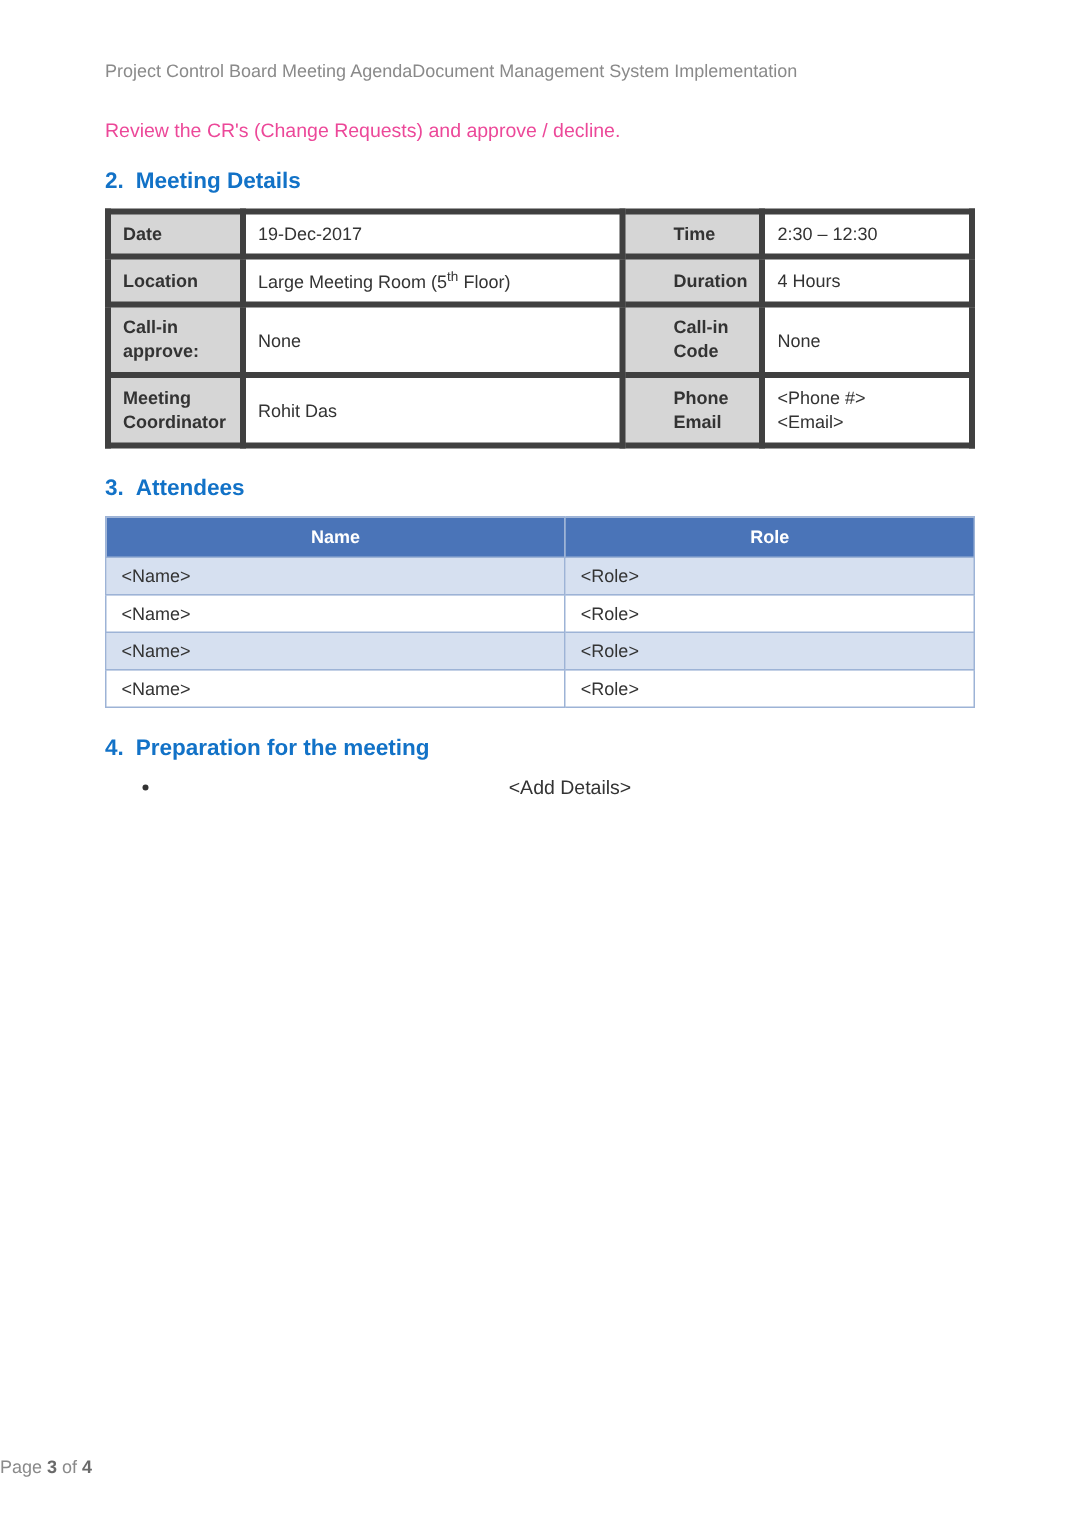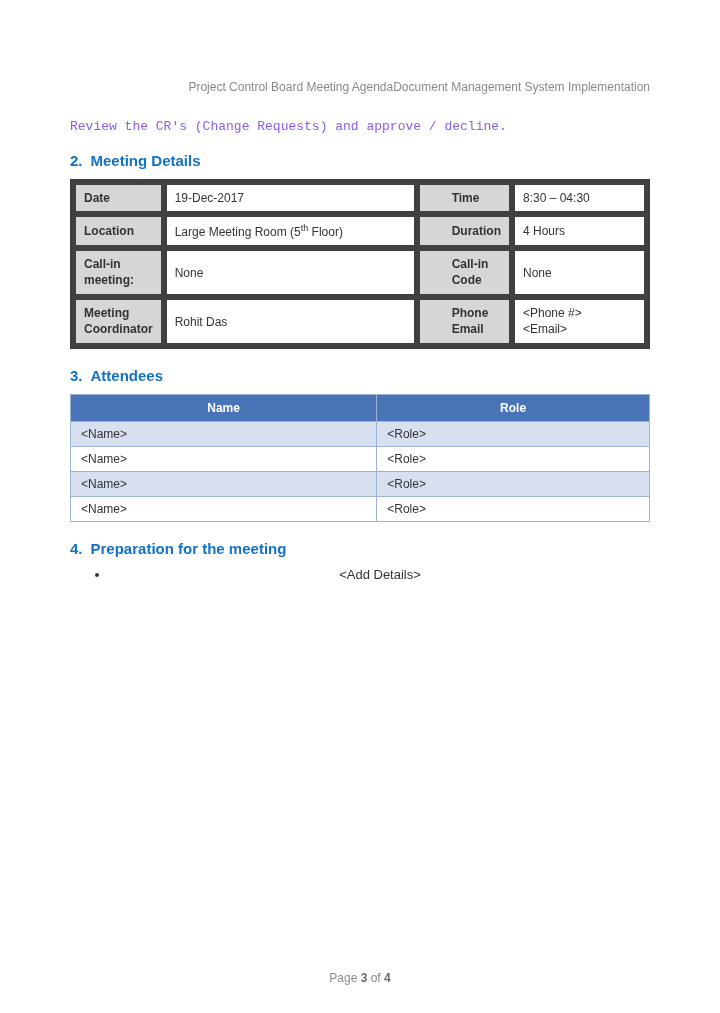--- a/index.html
+++ b/index.html
@@ -11,47 +11,45 @@
     color: #333;
     width: 720px;
     height: 1013px;
     position: relative;
   }
   .page {
     padding: 40px 70px 60px 70px;
   }
   .header-row {
     display: flex;
-    justify-content: flex-end;
+    justify-content: flex-start;
     font-size: 12px;
     color: #8a8a8a;
     margin-bottom: 25px;
-    margin-top: 40px;
   }
   h2.section {
     color: #1272c7;
     font-size: 15px;
     font-weight: bold;
     margin: 18px 0 10px 0;
   }
   h2.section .num { margin-right: 8px; }
   .body-text {
     font-size: 13px;
-    color: #8b5cf6;
+    color: #ec4899;
     margin: 8px 0 14px 0;
-    font-family: Liberation Mono, monospace;
   }
   
   table.details {
     border-collapse: collapse;
     width: 100%;
     font-size: 12px;
   }
   table.details td {
-    border: 6px solid #404040;
+    border: 4px solid #404040;
     padding: 6px 8px;
     vertical-align: middle;
   }
   table.details td.label {
     background: #d6d6d6;
     font-weight: bold;
     width: 90px;
   }
   table.details td.label2 {
     background: #d6d6d6;
@@ -92,21 +90,21 @@
     font-size: 13px;
     text-align: center;
   }
   ul.prep li { margin-bottom: 4px; }
   
   .footer {
     position: absolute;
     bottom: 28px;
     left: 0;
     width: 100%;
-    text-align: center;
+    text-align: left;
     font-size: 12px;
     color: #8a8a8a;
   }
   .footer b { color: #6a6a6a; }
 </style>
 </head>
 <body>
 
 <div class="page">
 
@@ -120,30 +118,30 @@
   <h2 class="section">
     <span class="num">2.</span><span>Meeting Details</span>
   </h2>
 
   <table class="details">
     <tbody>
         <tr>
       <td class="label">Date</td>
       <td class="val1">19-Dec-2017</td>
       <td class="label2">Time</td>
-      <td class="val2">8:30 – 04:30</td>
+      <td class="val2">2:30 – 12:30</td>
     </tr>
     <tr>
       <td class="label">Location</td>
       <td class="val1"><span>Large Meeting Room (5</span><span class="sup">th</span><span> Floor)</span></td>
       <td class="label2">Duration</td>
       <td class="val2">4 Hours</td>
     </tr>
     <tr>
-      <td class="label multi-line">Call-in meeting:</td>
+      <td class="label multi-line">Call-in approve:</td>
       <td class="val1">None</td>
       <td class="label2 multi-line">Call-in Code</td>
       <td class="val2">None</td>
     </tr>
     <tr>
       <td class="label multi-line">Meeting Coordinator</td>
       <td class="val1">Rohit Das</td>
       <td class="label2 multi-line">Phone Email</td>
       <td class="val2 multi-line">
         <div>&lt;Phone #&gt;</div>

